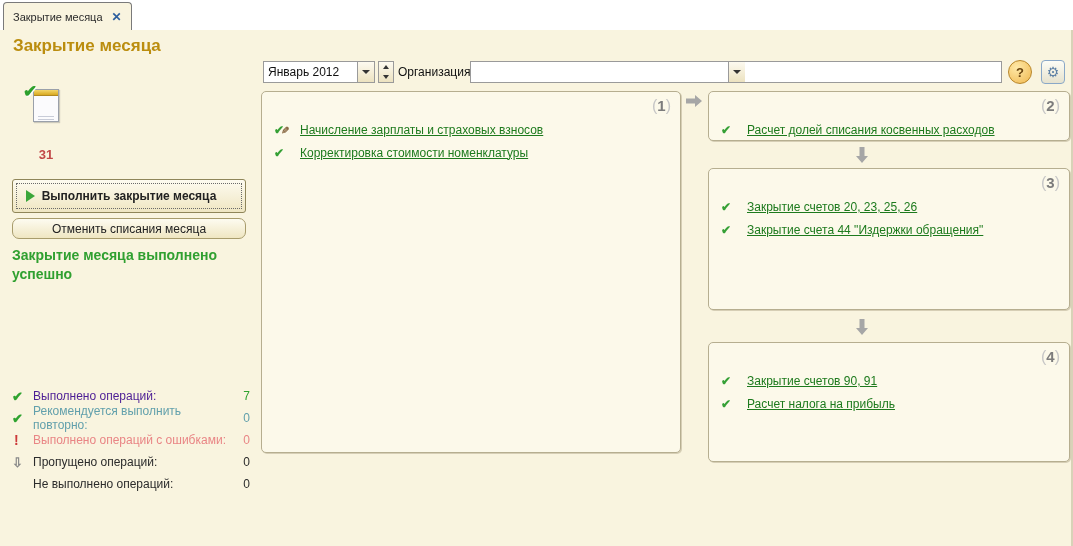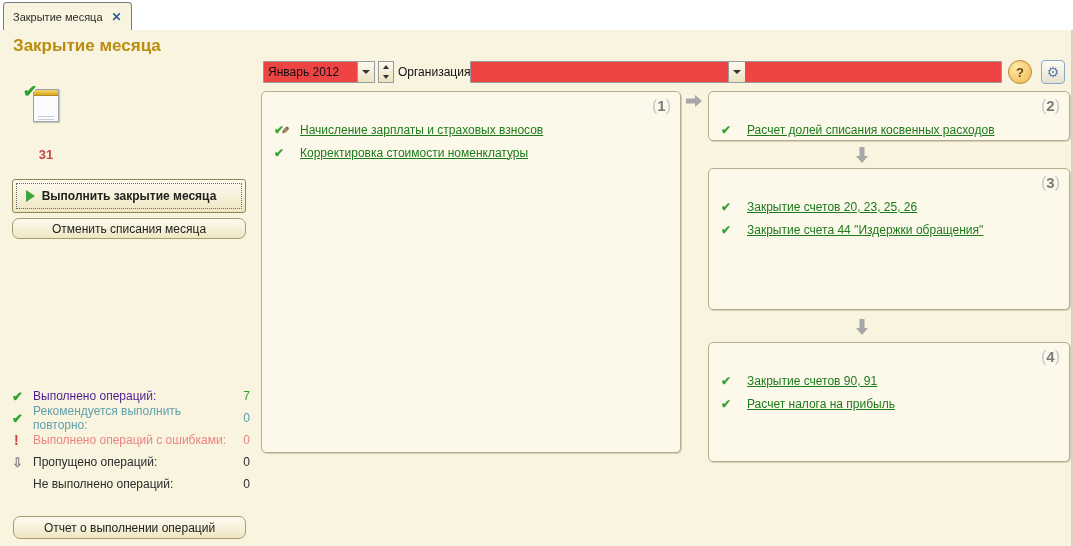--- a/index.html
+++ b/index.html
@@ -12,21 +12,21 @@
          display:flex; align-items:center; gap:9px; }
   .tab-label { font-size:11px; color:#2b2b2b; }
   .tab-close { color:#2d5f9e; font-weight:bold; font-size:12px; cursor:pointer; }
 
   .content { position:absolute; left:0; top:30px; width:1073px; height:516px;
              background:#f9f4df; border-right:2px solid #d8d2b8; }
 
   .page-title { position:absolute; left:13px; top:6px; font-size:17px; font-weight:bold; color:#bb8d0f; }
 
   
-  .field { background:#ef4444; border:1px solid #9a9a9a; display:flex; align-items:center; height:22px; }
+  .field { background:#ffffff; border:1px solid #9a9a9a; display:flex; align-items:center; height:22px; }
   .field-text { font-size:12px; color:#111; padding:0 4px; flex:1; white-space:nowrap; overflow:hidden; }
   .dd-btn { width:17px; height:100%; border-left:1px solid #9a9a9a;
             background:linear-gradient(#fdfaf0,#ece2c0); display:flex; align-items:center; justify-content:center; cursor:pointer; }
   .dd-tri { width:0; height:0; border-left:4px solid transparent; border-right:4px solid transparent; border-top:4px solid #333; }
   .period-combo { position:absolute; left:263px; top:31px; width:112px; }
   .spinner { position:absolute; left:378px; top:31px; width:16px; height:22px; border:1px solid #9a9a9a;
              background:linear-gradient(#fdfaf0,#ece2c0); display:flex; flex-direction:column; cursor:pointer; }
   .spin-half { flex:1; display:flex; align-items:center; justify-content:center; }
   .tri-up { width:0; height:0; border-left:3px solid transparent; border-right:3px solid transparent; border-bottom:4px solid #333; }
   .tri-dn { width:0; height:0; border-left:3px solid transparent; border-right:3px solid transparent; border-top:4px solid #333; }
@@ -143,20 +143,21 @@
     <div class="cal-check">✔</div>
   </div>
 
   <div class="btn btn-exec">
     <span class="play-icon"></span>
     <span>Выполнить закрытие месяца</span>
   </div>
   <div class="btn btn-cancel">
     <span>Отменить списания месяца</span>
   </div>
+  <div class="status-msg">Закрытие месяца выполнено успешно</div>
 
   <div class="stats">
       <div class="stat-row">
         <span class="stat-icon check">✔</span>
         <span class="stat-label" style="color: #4c1d95;">Выполнено операций:</span>
         <span class="stat-value" style="color: rgb(47, 163, 47);">7</span>
       </div>
       <div class="stat-row">
         <span class="stat-icon check">✔</span>
         <span class="stat-label" style="color: rgb(98, 160, 172);">Рекомендуется выполнить повторно:</span>
@@ -172,23 +173,20 @@
         <span class="stat-label" style="color: rgb(43, 43, 43);">Пропущено операций:</span>
         <span class="stat-value" style="color: rgb(43, 43, 43);">0</span>
       </div>
       <div class="stat-row">
         <span class="stat-icon none"></span>
         <span class="stat-label" style="color: rgb(43, 43, 43);">Не выполнено операций:</span>
         <span class="stat-value" style="color: rgb(43, 43, 43);">0</span>
       </div>
     </div>
 
-  <div class="btn btn-report">
-    <span>Отчет о выполнении операций</span>
-  </div>
 
   <div class="panel panel-1">
     <span class="panel-num">1</span>
     <div class="panel-items">
         <div class="op-row">
           <span class="op-icon">✔<span class="pencil">✎</span></span>
           <a class="op-link">Начисление зарплаты и страховых взносов</a>
         </div>
         <div class="op-row">
           <span class="op-icon">✔</span>

